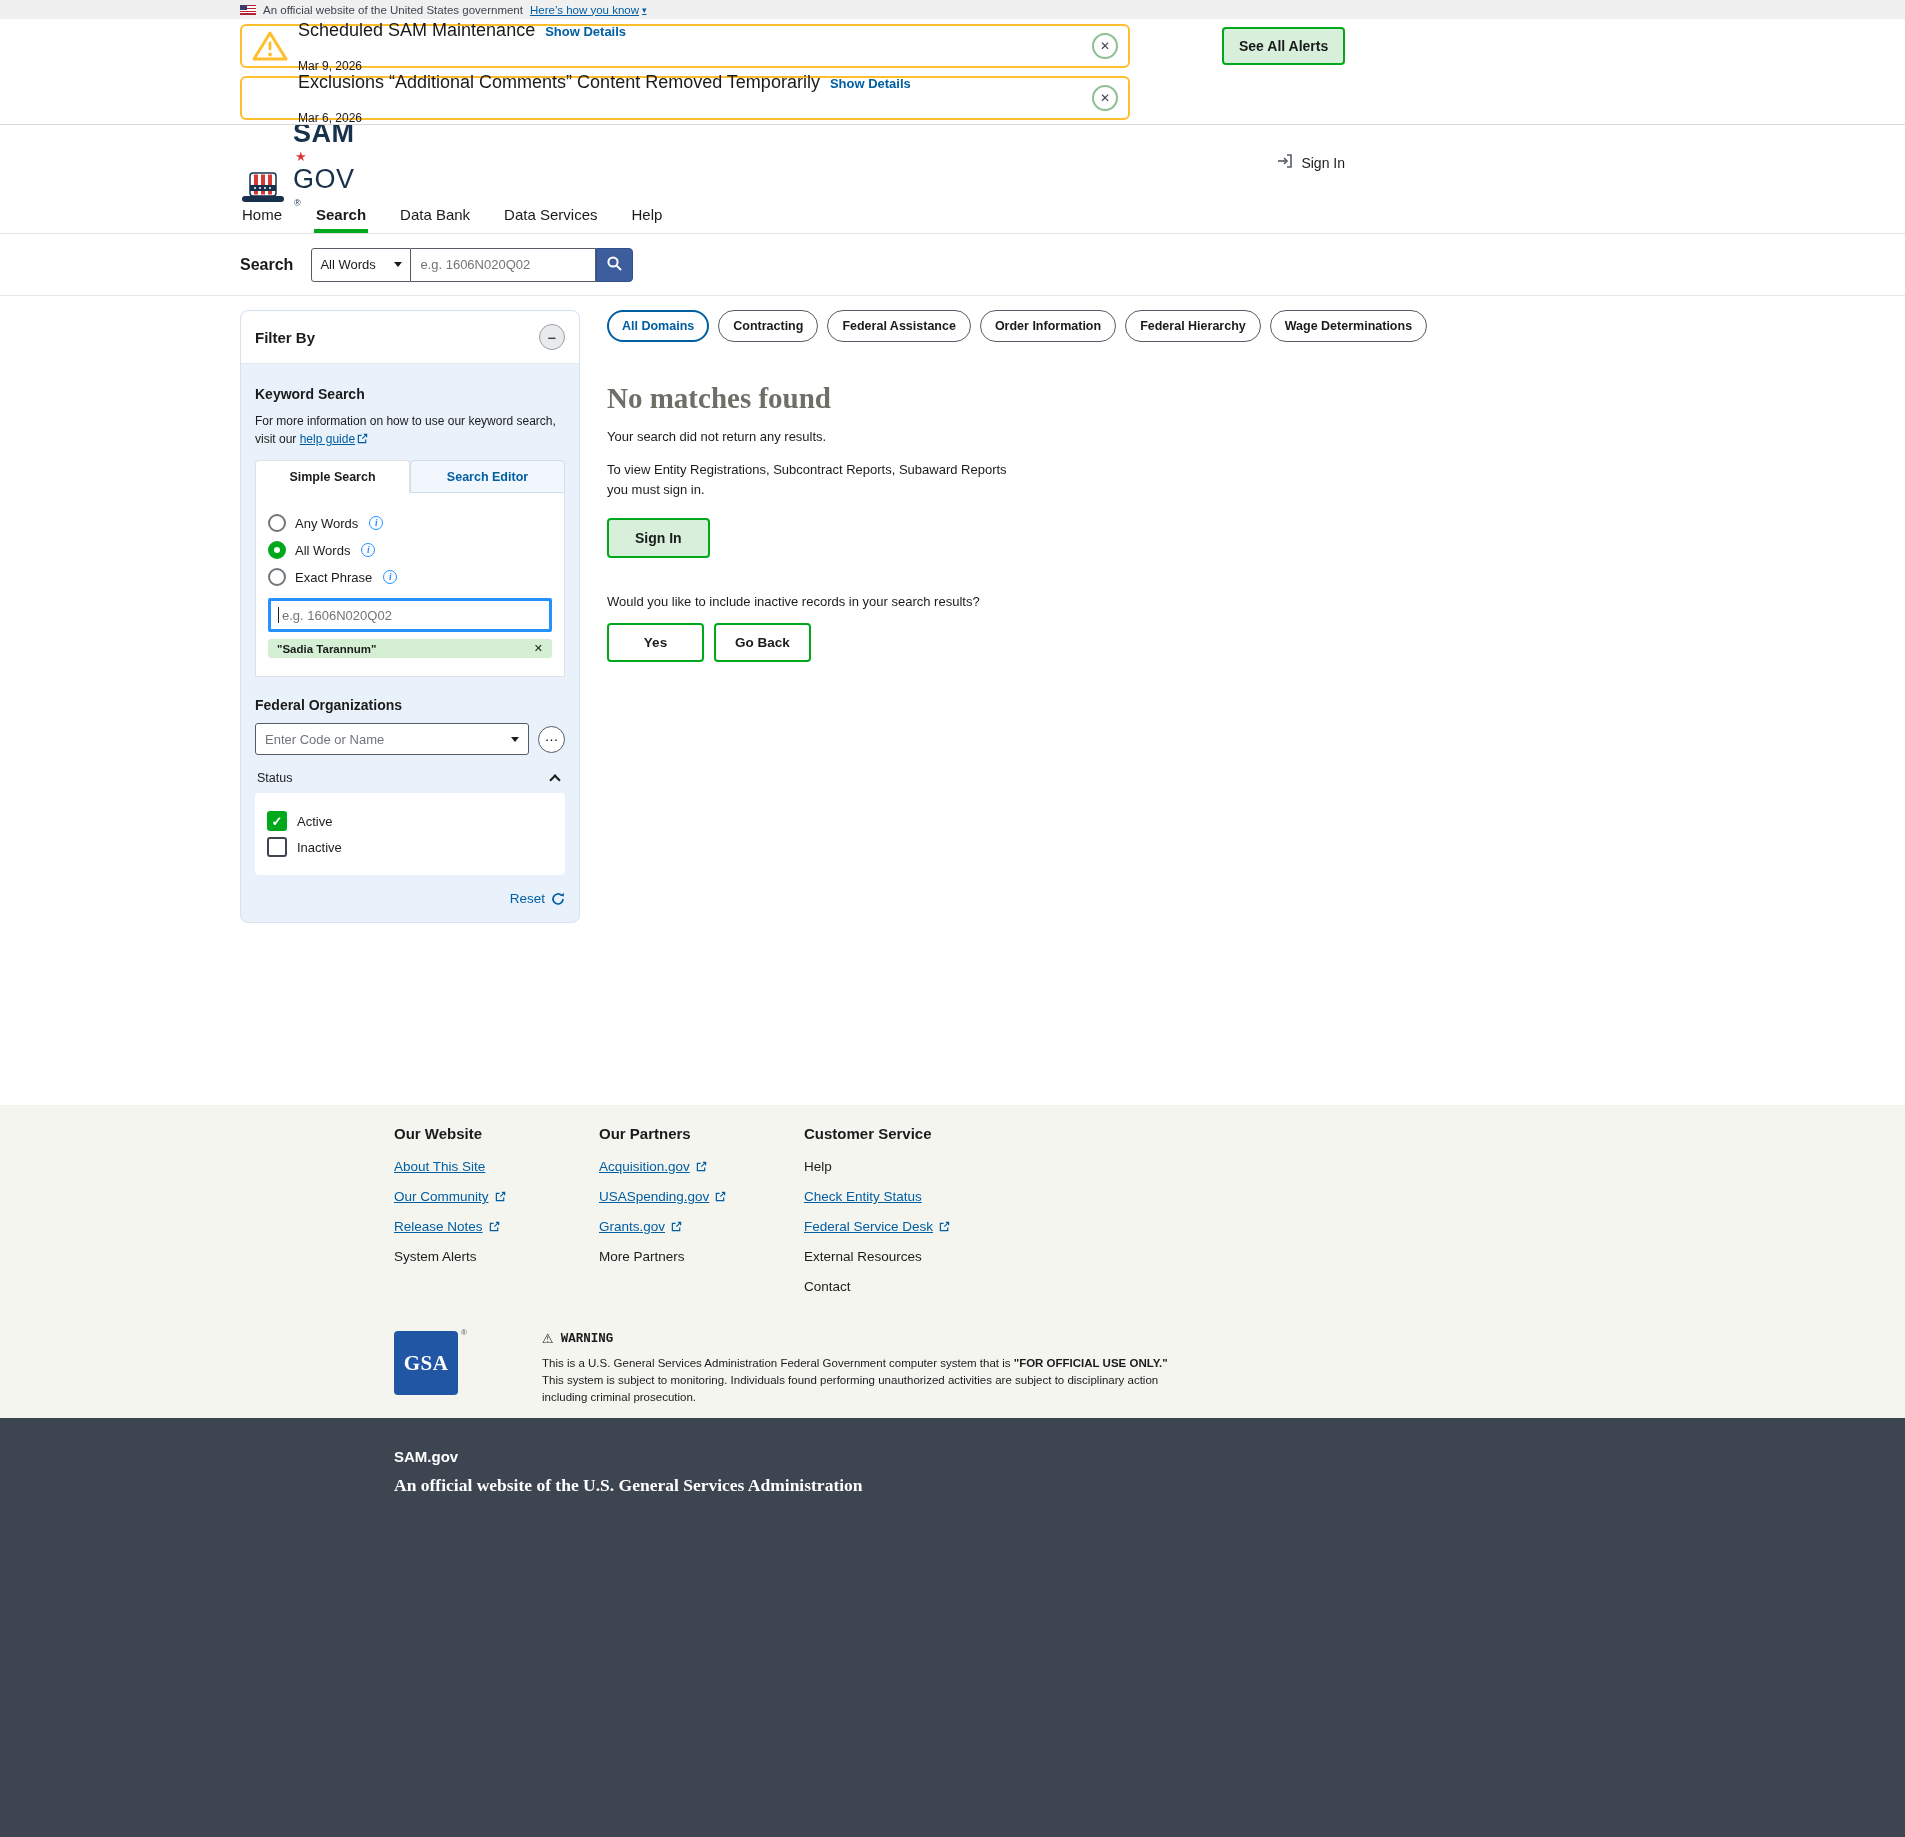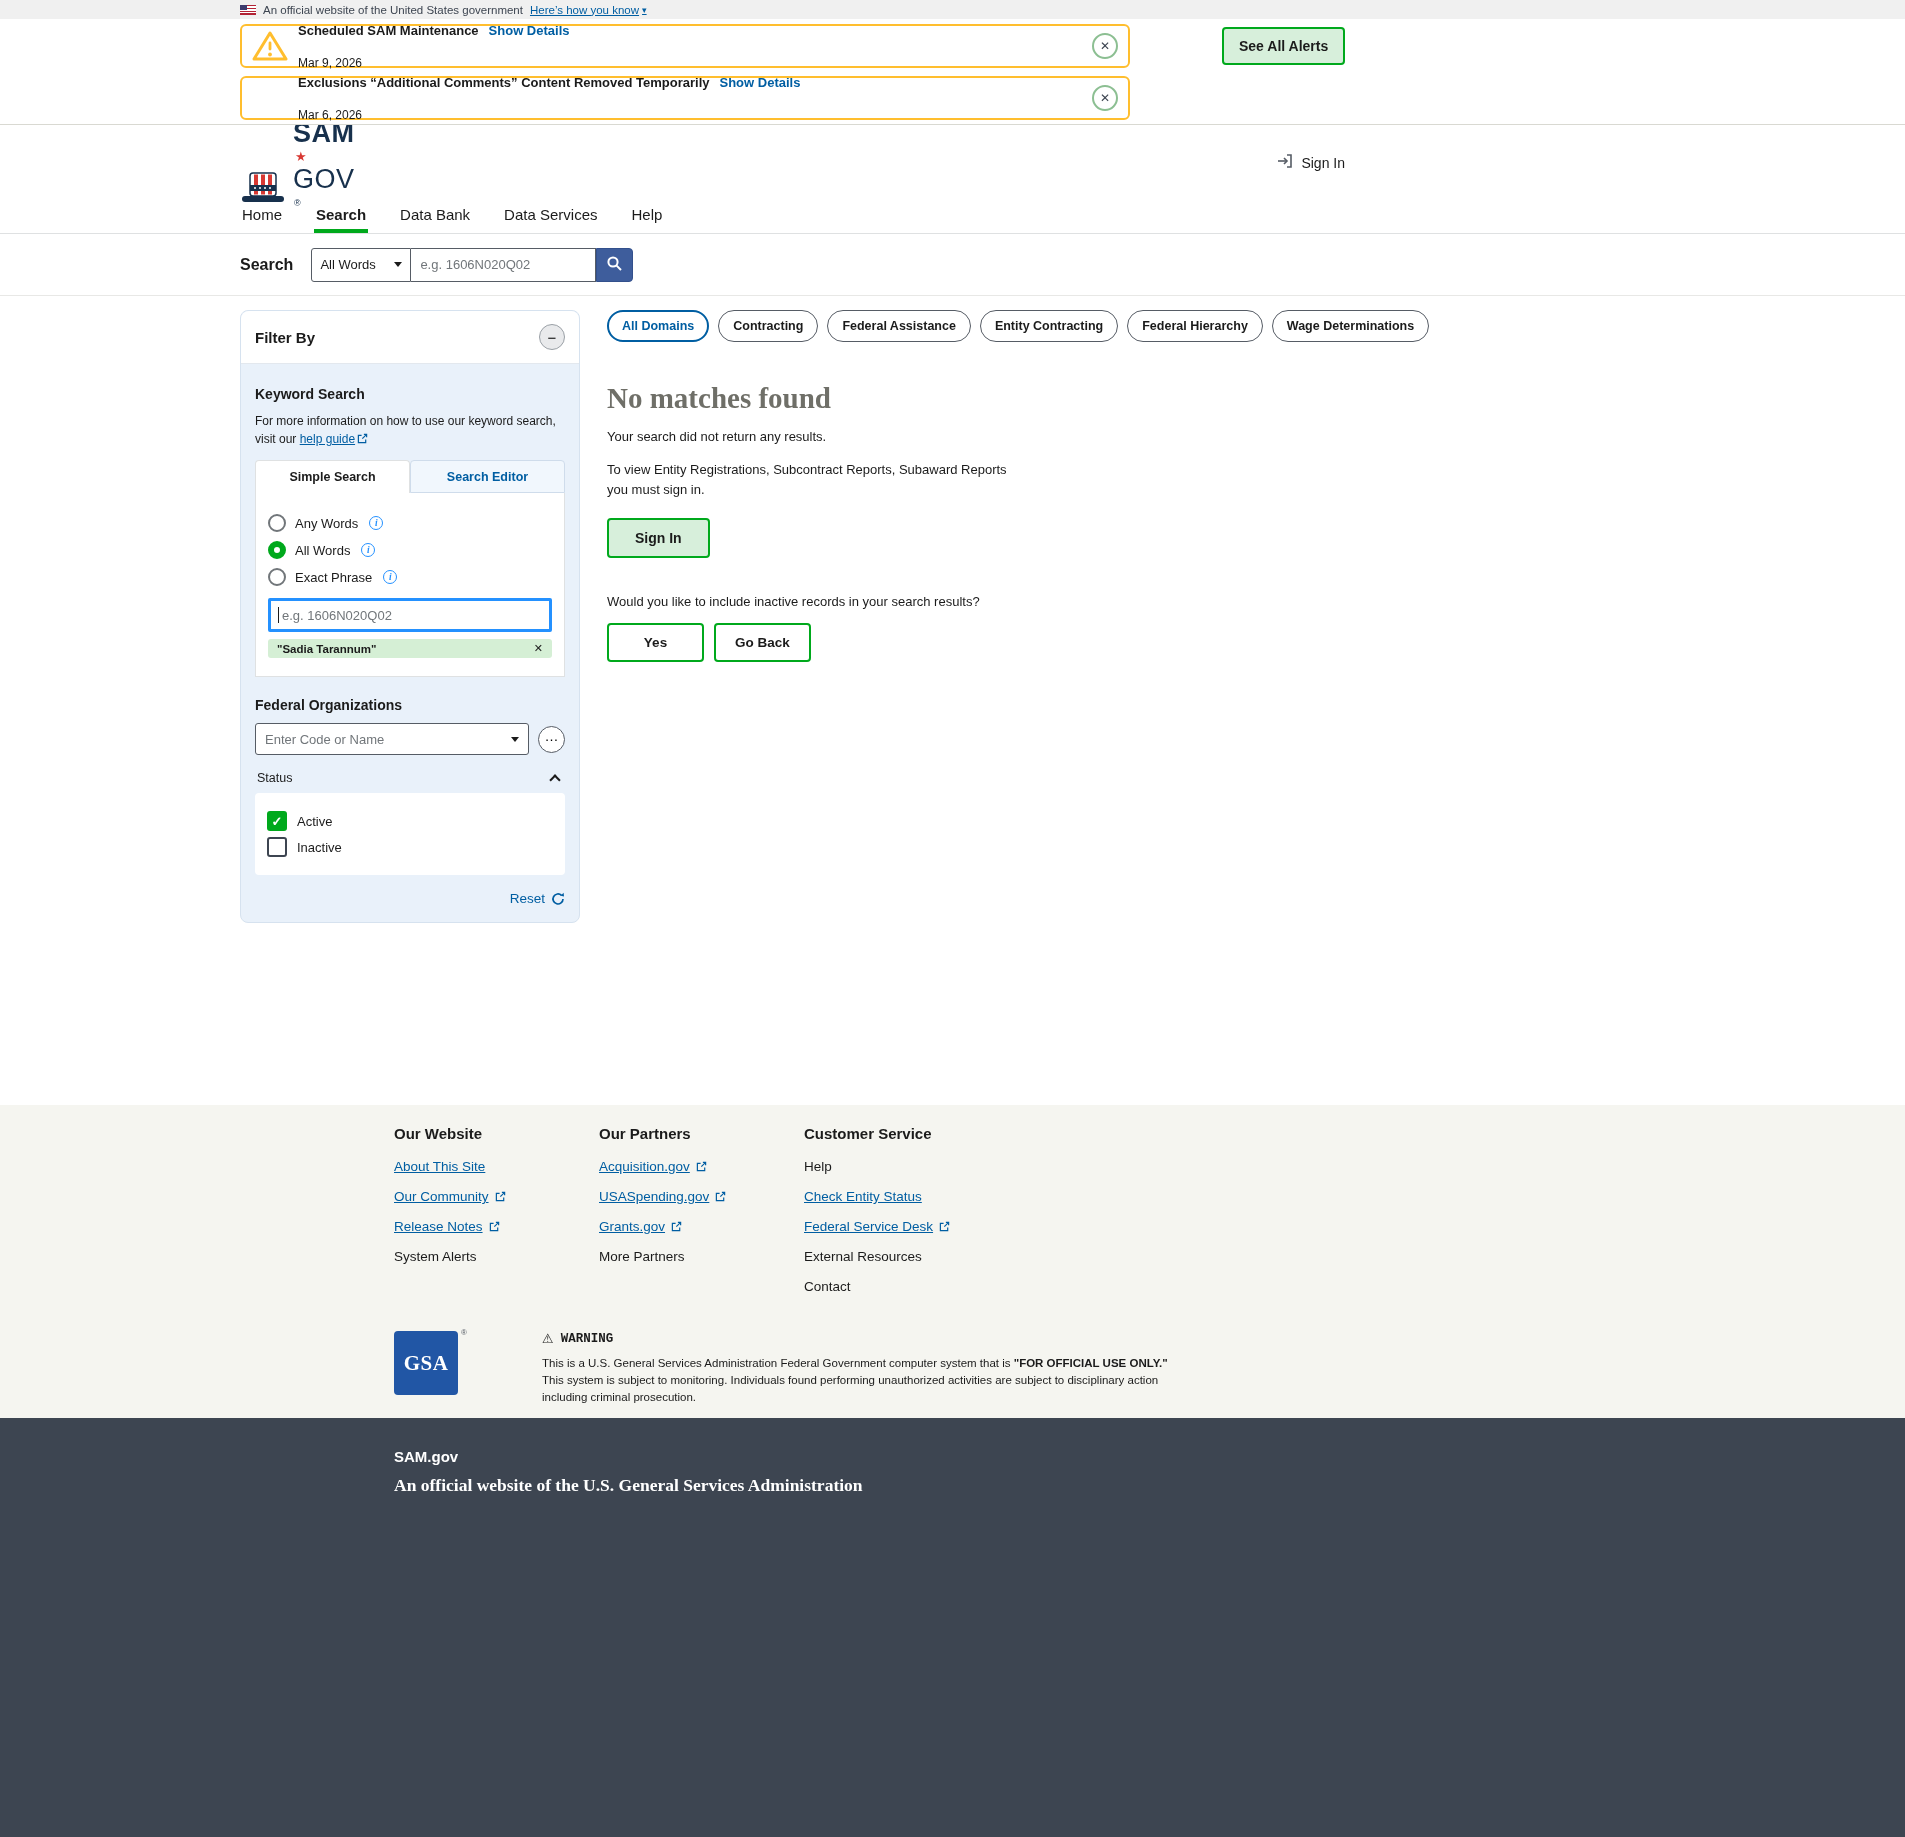--- a/index.html
+++ b/index.html
@@ -21,21 +21,21 @@
 
   
   .alerts { position:relative; height:106px; padding:5px 0 0 240px; background:#fff;
     border-bottom:1px solid #d9d9d2; flex:none; }
   .alert { width:890px; height:44px; border:2px solid var(--alert-yellow,#ffbe2e); border-radius:6px;
     display:flex; align-items:center; padding:0 10px; margin-bottom:8px; background:#fff; }
   .alert-icon { width:36px; height:32px; display:flex; align-items:center; justify-content:center; margin-right:10px; flex:none; }
   .alert-spacer { width:46px; flex:none; }
   .alert-body { flex:1; }
   .alert-title-row { display:flex; gap:10px; align-items:baseline; }
-  .alert-title { font-weight:bold; font-size:13px; }
+  .alert-title { font-weight:normal; font-size:18px; }
   .alert-details { color:var(--link-blue,#005ea2); font-size:13px; font-weight:bold; cursor:pointer; }
   .alert-date { font-size:12px; margin-top:18px; color:#1b1b1b; }
   .alert-close { width:26px; height:26px; border-radius:50%; border:2px solid #8cbf92; background:#fff;
     color:#3d4551; font-size:12px; display:flex; align-items:center; justify-content:center;
     cursor:pointer; margin-left:12px; flex:none; font-family:inherit; }
   .see-all { position:absolute; left:1222px; top:8px; background:var(--button-green-tint,#d7efdb);
     border:2px solid var(--accent-green,#00a91c); border-radius:4px; font-weight:bold; font-size:14px;
     padding:9px 15px; cursor:pointer; color:#1b1b1b; font-family:inherit; }
 
   
@@ -369,21 +369,21 @@
             </svg>
         </div>
       </div>
     </aside>
 
     <section class="results">
       <div class="pills">
         <button class="pill active">All Domains</button>
         <button class="pill">Contracting</button>
         <button class="pill">Federal Assistance</button>
-        <button class="pill">Entity Contracting</button>
+        <button class="pill">Order Information</button>
         <button class="pill">Federal Hierarchy</button>
         <button class="pill">Wage Determinations</button>
       </div>
       <h1 class="no-match">No matches found</h1>
       <div class="sub">Your search did not return any results.</div>
       <div class="note">To view Entity Registrations, Subcontract Reports, Subaward Reports you must sign in.</div>
       <button class="signin-btn">Sign In</button>
       <div class="question">Would you like to include inactive records in your search results?</div>
       <div class="btn-row">
         <button class="outline-btn">Yes</button>

